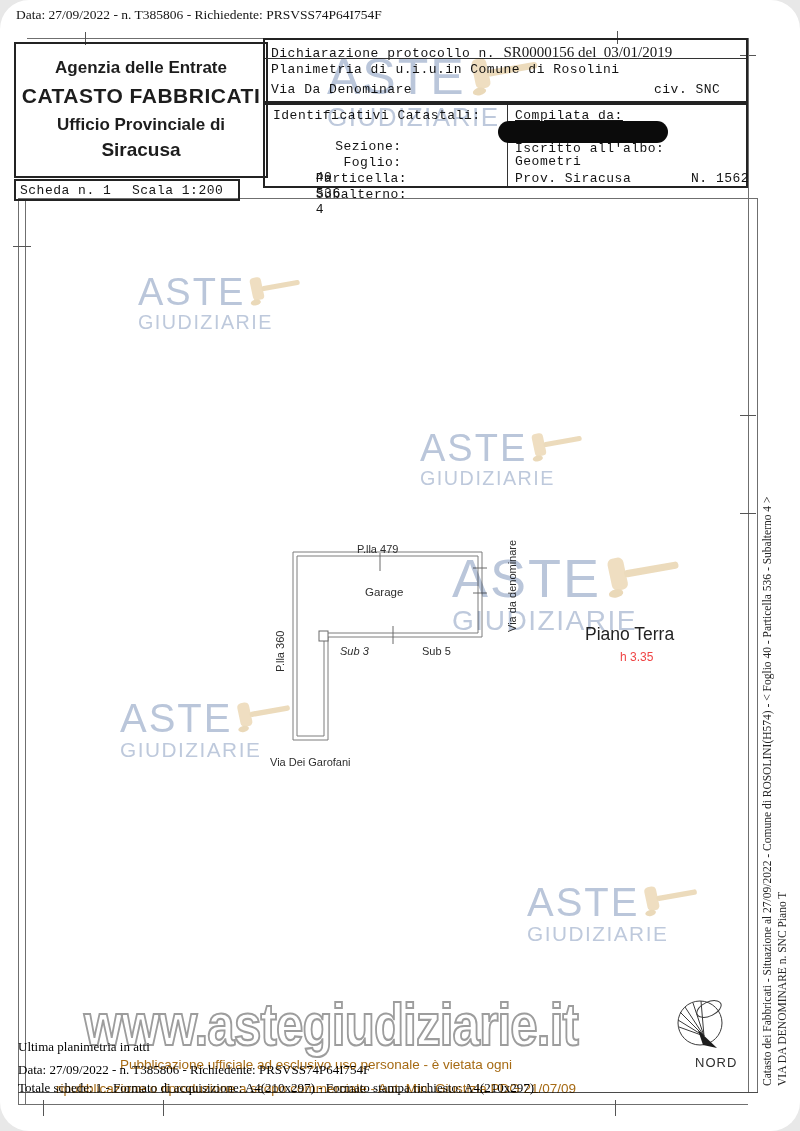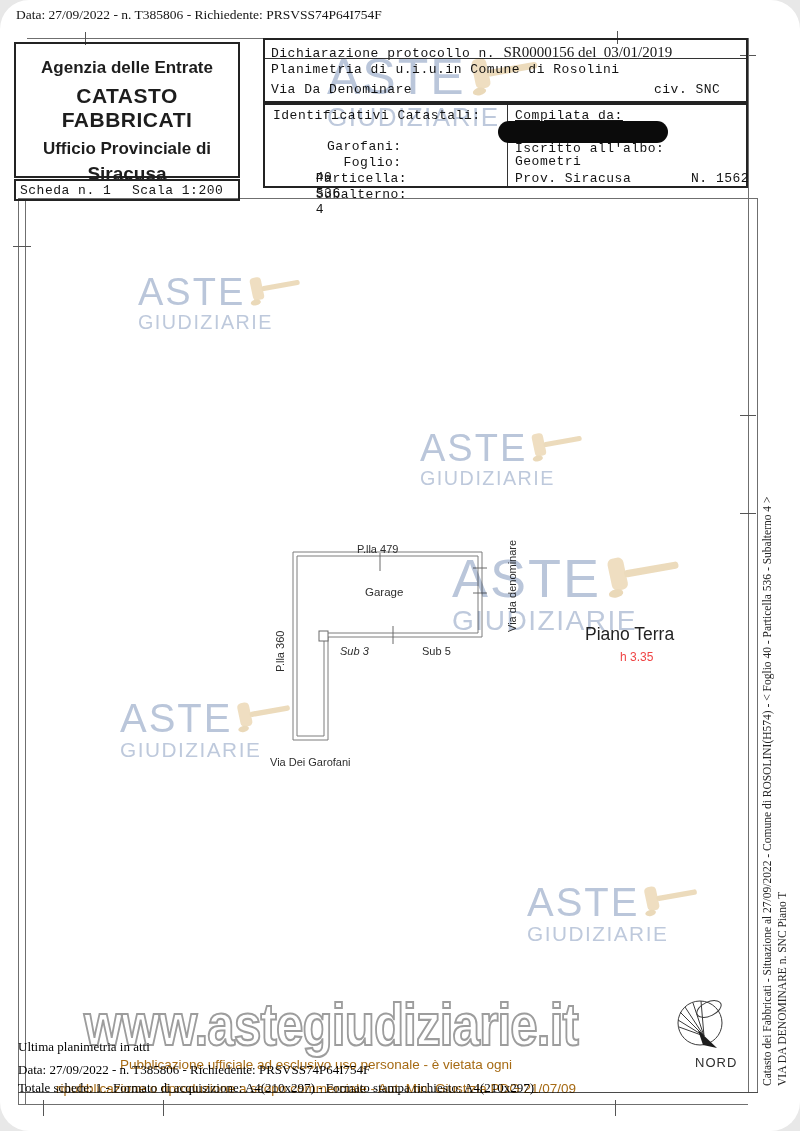--- a/index.html
+++ b/index.html
@@ -59,21 +59,21 @@
   <div class="vline" style="left:25px;top:198px;height:906px;"></div>
   <div class="tick-h" style="left:13px;top:246px;width:18px;"></div>
   <div class="tick-h" style="left:740px;top:415px;width:16px;"></div>
   <div class="tick-h" style="left:740px;top:513px;width:16px;"></div>
   <div class="hline" style="left:18px;top:1092px;width:740px;background:#4a4a4a;"></div>
   <div class="hline" style="left:18px;top:1104px;width:730px;"></div>
   <div class="tick-v" style="left:43px;top:1100px;height:16px;"></div>
   <div class="tick-v" style="left:163px;top:1100px;height:16px;"></div>
   <div class="tick-v" style="left:615px;top:1100px;height:16px;"></div>
 
-  <div class="box agency" style="left:14px;top:42px;width:226px;height:136px;">
+  <div class="box agency" style="left:14px;top:42px;width:254px;height:136px;">
     <div class="l1">Agenzia delle Entrate</div>
     <div class="l2">CATASTO FABBRICATI</div>
     <div class="l3">Ufficio Provinciale di</div>
     <div class="l4">Siracusa</div>
   </div>
 
   <div class="box" style="left:14px;top:179px;width:226px;height:22px;">
     <span class="mono" style="position:absolute;left:4px;top:2px;">Scheda n. 1</span>
     <span class="mono" style="position:absolute;left:116px;top:2px;">Scala 1:200</span>
   </div>
@@ -86,21 +86,21 @@
     <div class="mono" style="position:absolute;left:6px;top:22px;">Planimetria di u.i.u.in Comune di Rosolini</div>
     <div class="mono" style="position:absolute;left:6px;top:42px;">Via Da Denominare</div>
     <div class="mono" style="position:absolute;left:389px;top:42px;">civ. SNC</div>
   </div>
 
   <div class="box" style="left:263px;top:103px;width:485px;height:85px;">
     <div class="vline" style="left:242px;top:0;height:81px;background:#333;"></div>
 
     <div class="mono" style="position:absolute;left:8px;top:3px;">Identificativi Catastali:</div>
     <div class="mono" style="position:absolute;left:1px;top:19px;">
-      <span class="cat-label">Garofani:</span>
+      <span class="cat-label">Sezione:</span>
       <span></span>
     </div>
     <div class="mono" style="position:absolute;left:1px;top:35px;">
       <span class="cat-label">Foglio:</span>
       <span>40</span>
     </div>
     <div class="mono" style="position:absolute;left:1px;top:51px;">
       <span class="cat-label">Particella:</span>
       <span>536</span>
     </div>

